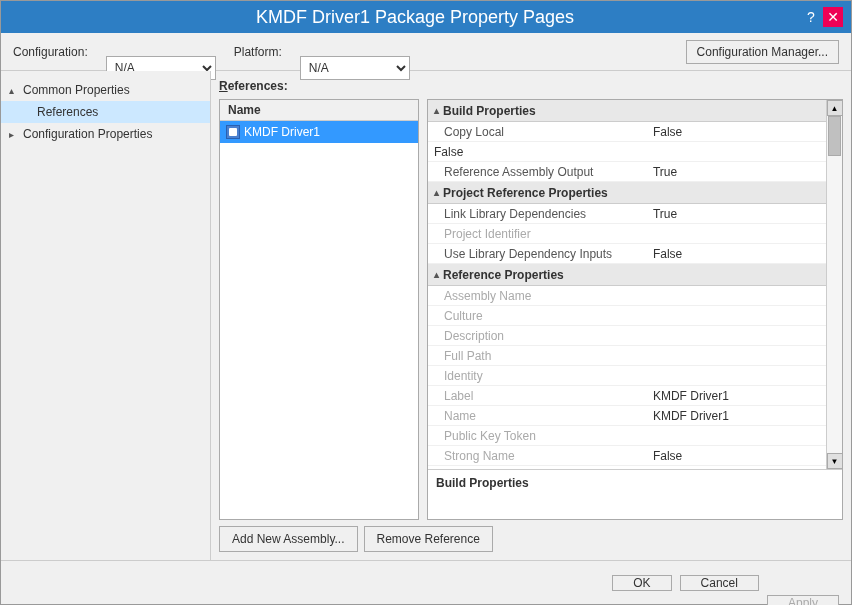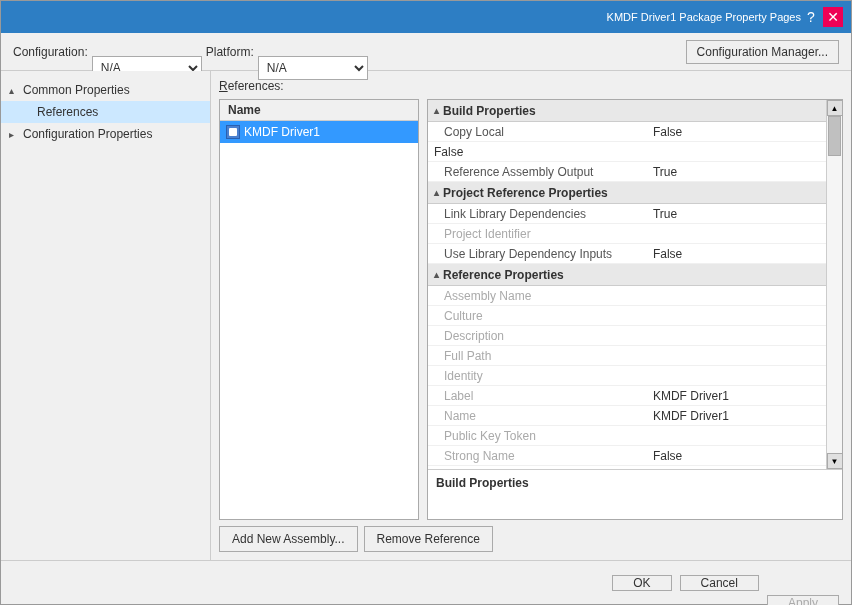--- a/index.html
+++ b/index.html
@@ -27,22 +27,22 @@
       color: white;
       height: 32px;
       display: flex;
       align-items: center;
       justify-content: space-between;
       padding: 0 8px;
       flex-shrink: 0;
     }
     .title-bar-text {
       flex: 1;
-      text-align: right;
-      font-size: 11px;
+      text-align: center;
+      font-size: 18px;
       font-weight: 400;
     }
     .title-bar-controls {
       display: flex;
       gap: 2px;
     }
     .title-btn {
       width: 20px;
       height: 20px;
       background: transparent;
@@ -69,21 +69,21 @@
       display: flex;
       align-items: center;
       justify-content: center;
     }
     .config-bar {
       background: #f0f0f0;
       border-bottom: 1px solid #ccc;
       padding: 6px 12px;
       display: flex;
       align-items: center;
-      gap: 4px;
+      gap: 18px;
       flex-shrink: 0;
       height: 38px;
     }
     .config-label {
       color: #333;
       font-size: 12px;
     }
     .config-select {
       border: 1px solid #aaa;
       background: white;
@@ -138,21 +138,21 @@
       flex: 1;
       display: flex;
       flex-direction: column;
       padding: 8px;
       overflow: hidden;
     }
     .references-label {
       font-size: 12px;
       color: #333;
       margin-bottom: 6px;
-      font-weight: normal;
+      font-weight: bold;
     }
     .references-label span {
       text-decoration: underline;
     }
     .ref-and-props {
       display: flex;
       flex: 1;
       gap: 8px;
       overflow: hidden;
     }

